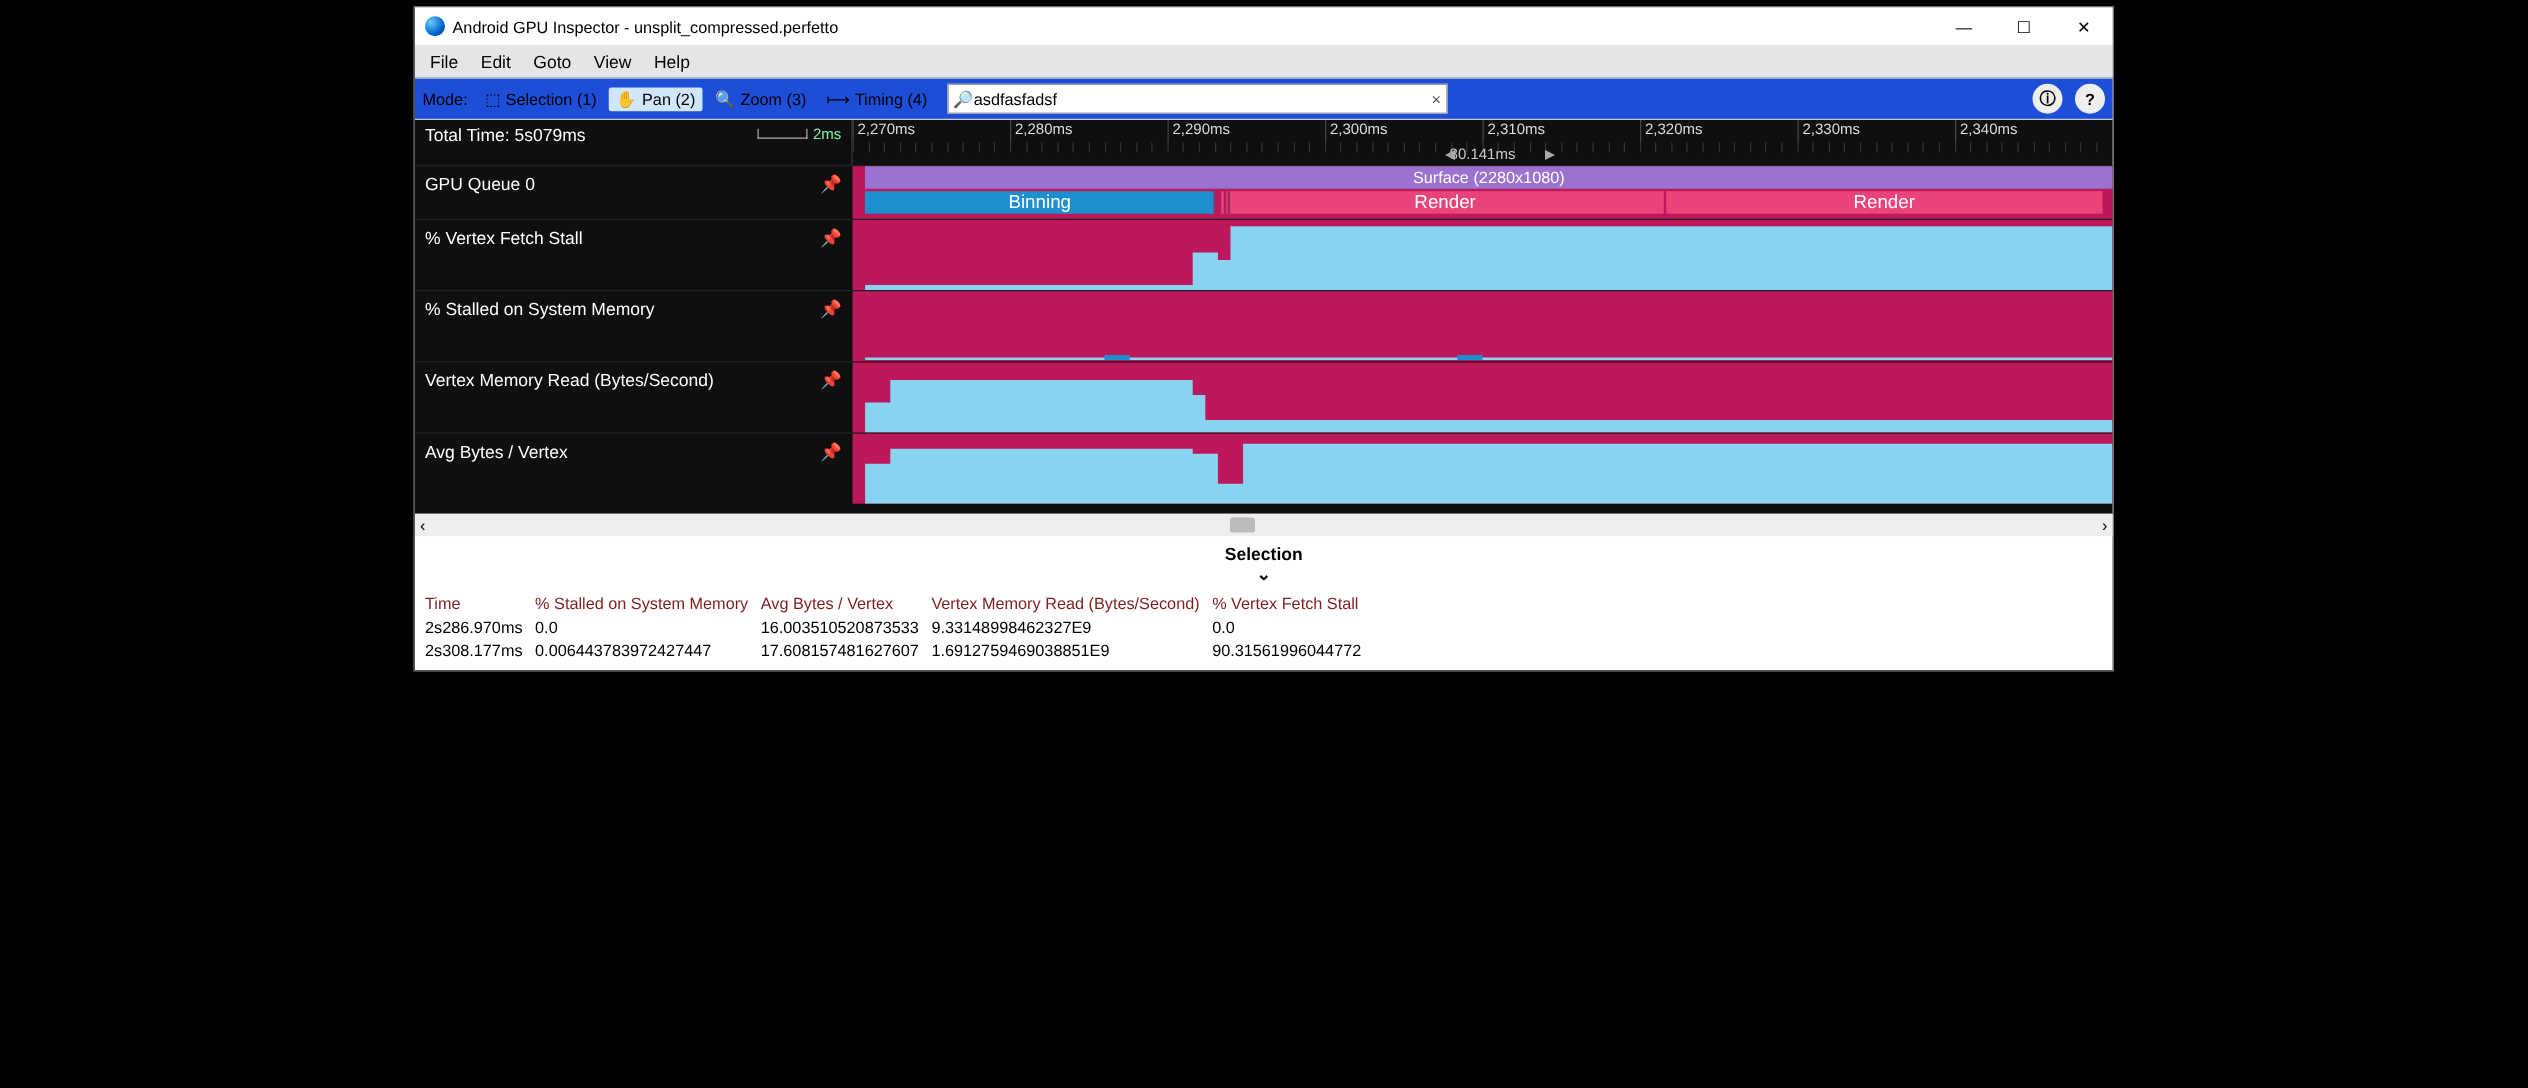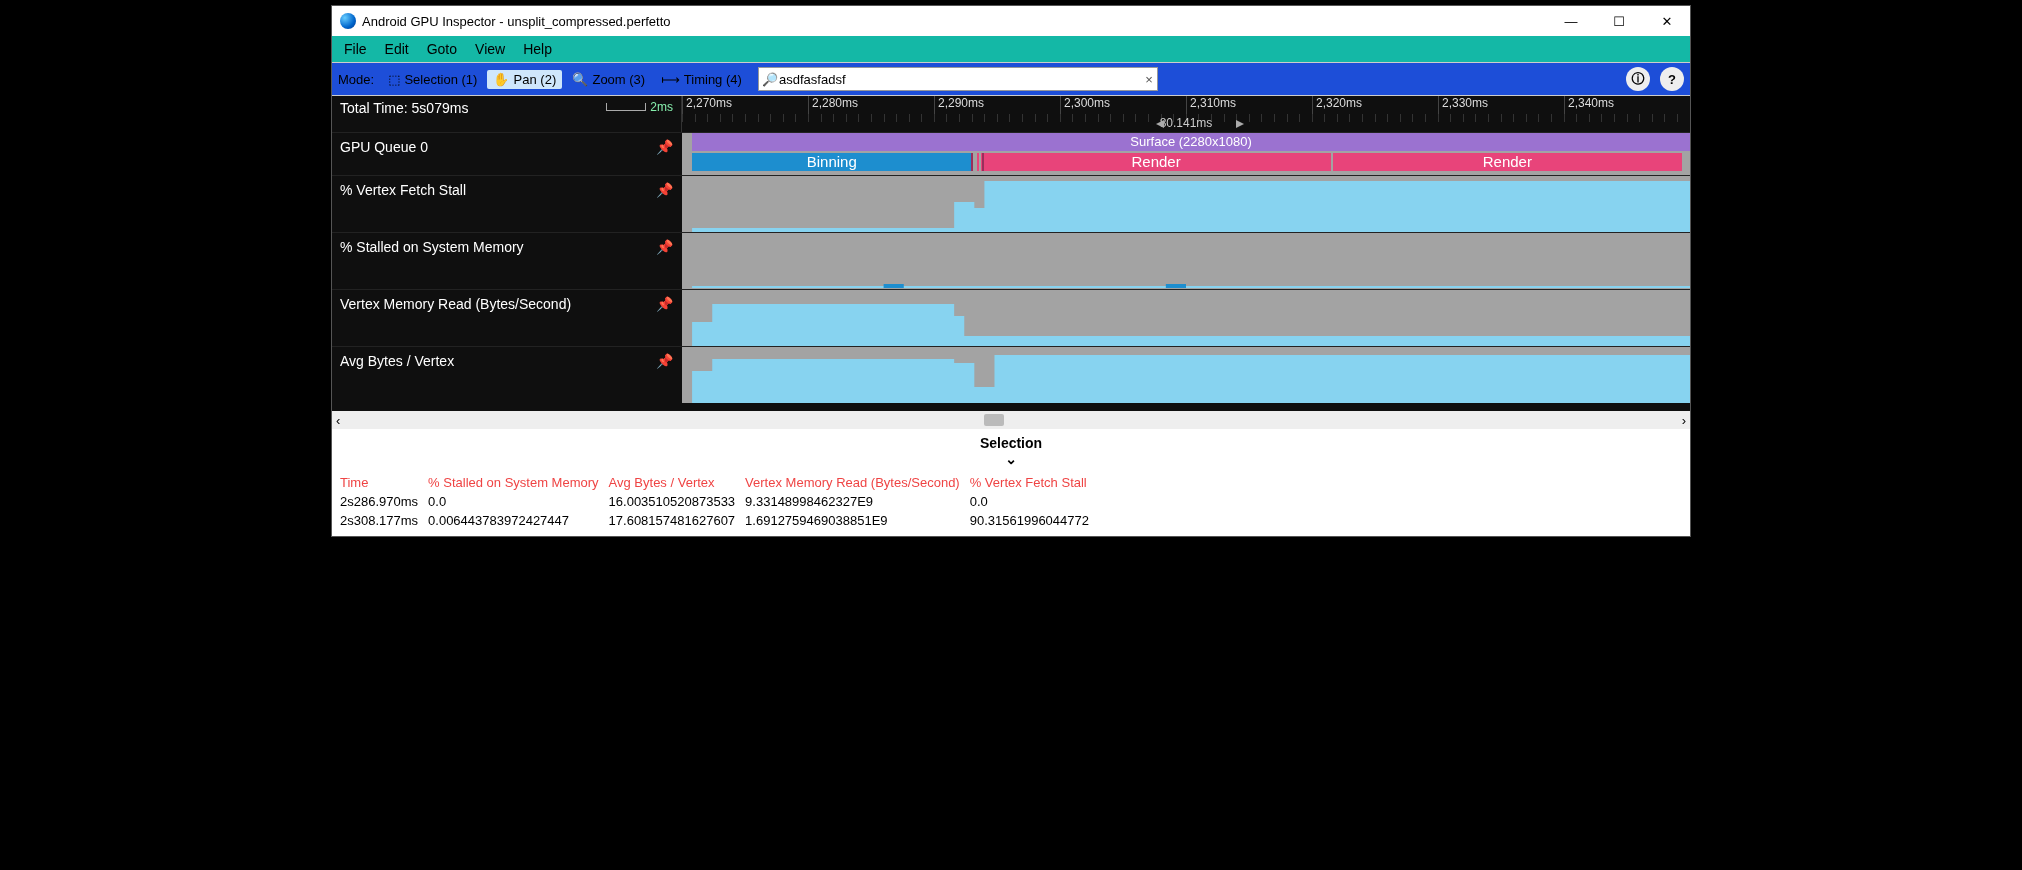--- a/index.html
+++ b/index.html
@@ -3,21 +3,21 @@
 <meta charset="utf-8">
 <style>
 * { box-sizing: border-box; margin: 0; padding: 0; }
 body { font-family: "Segoe UI", Arial, sans-serif; font-size: 13px; background:#000; color:#000; }
 .window { background:#fff; width:1360px; margin:5px auto; border:1px solid #555; }
 .titlebar { display:flex; align-items:center; height:30px; padding:0 8px; background:#fff; }
 .titlebar .app-icon { width:16px; height:16px; border-radius:50%; background:radial-gradient(circle at 30% 30%, #6cf, #06c 60%, #038); margin-right:6px; }
 .titlebar .title { flex:1; font-size:13px; }
 .winbtns { display:flex; gap:18px; }
 .winbtn { width:30px; text-align:center; cursor:pointer; }
-.menubar { display:flex; gap:2px; padding:2px 4px; background:#14b8a6; font-size:14px; }
+.menubar { display:flex; gap:2px; padding:2px 4px; background:#e5e5e5; font-size:14px; }
 .menubar .mi { padding:3px 8px; cursor:pointer; }
 .toolbar { display:flex; align-items:center; padding:4px 6px; gap:4px; border-top:1px solid #ccc; border-bottom:1px solid #ccc; background:#1d4ed8; }
 .toolbar .modelabel { margin-right:4px; }
 .modebtn { display:flex; align-items:center; gap:4px; padding:2px 6px; cursor:pointer; border-radius:2px; }
 .modebtn.active { background:#cfe6fb; }
 .modebtn .glyph { font-size:13px; }
 .searchbox { display:flex; align-items:center; margin-left:6px; border:1px solid #999; background:#fff; width:400px; height:24px; padding:0 4px; }
 .searchbox input { border:none; outline:none; flex:1; font-size:13px; }
 .searchbox .clear { cursor:pointer; color:#555; }
 .spacer { flex:1; }
@@ -33,39 +33,39 @@
 .tick { flex:1; border-left:1px solid #444; font-size:12px; padding-left:3px; color:#ddd; }
 .subticks { display:flex; height:8px; }
 .subtick { flex:1; border-left:1px solid #333; }
 .range-anno { position:absolute; top:20px; left:0; right:0; text-align:center; font-size:12px; color:#ccc; }
 .arrow-left, .arrow-right { position:absolute; top:24px; width:0; height:0; border-top:4px solid transparent; border-bottom:4px solid transparent; }
 .arrow-left { left:47%; border-right:8px solid #aaa; }
 .arrow-right { left:55%; border-left:8px solid #aaa; }
 .track { display:flex; border-top:1px solid #222; }
 .track-label { width:350px; padding:6px 8px; display:flex; align-items:flex-start; justify-content:space-between; font-size:14px; }
 .pin { cursor:pointer; }
-.track-body { flex:1; position:relative; background:#a3a3a3; }
+.track-body { flex:1; position:relative; background:#be185d; }
 .queue-body { height:42px; }
 .surface-bar { position:absolute; top:0; left:1%; right:0; height:18px; background:#9b72d0; color:#fff; text-align:center; font-size:13px; line-height:18px; }
 .stages { position:absolute; top:20px; left:1%; right:0; height:18px; display:flex; }
 .stage { height:18px; font-size:15px; line-height:18px; text-align:center; color:#fff; }
 .stage.binning { background:#1d8ecf; width:28%; }
 .stage.render1 { background:#e8447a; width:35%; margin-left:1%; }
 .stage.render2 { background:#e8447a; width:35%; margin-left:0.2%; }
 .thin { position:absolute; top:20px; width:2px; height:18px; }
 .graph { height:56px; }
 .graph svg { width:100%; height:100%; display:block; }
 .hscroll { background:#eee; height:18px; display:flex; align-items:center; justify-content:space-between; padding:0 4px; position:relative; }
 .hscroll .thumb { position:absolute; left:48%; width:20px; height:12px; background:#bbb; border-radius:2px; }
 .sel-panel { padding:6px 8px; }
 .sel-title { font-weight:bold; font-size:14px; display:flex; justify-content:space-between; align-items:center;flex-direction:column; }
 .sel-title .chev { cursor:pointer; }
 .sel-table { margin-top:6px; border-collapse:collapse; }
 .sel-table th, .sel-table td { text-align:left; padding:2px 10px 2px 0; font-size:13px; font-weight:normal; white-space:nowrap; }
-.sel-table th { color:#ef4444; }
+.sel-table th { color:#7f1d1d; }
 </style>
 </head>
 <body>
 
 <div class="window">
 
   <div class="titlebar">
     <div class="app-icon"></div>
     <div class="title">Android GPU Inspector - unsplit_compressed.perfetto</div>
     <div class="winbtns">

